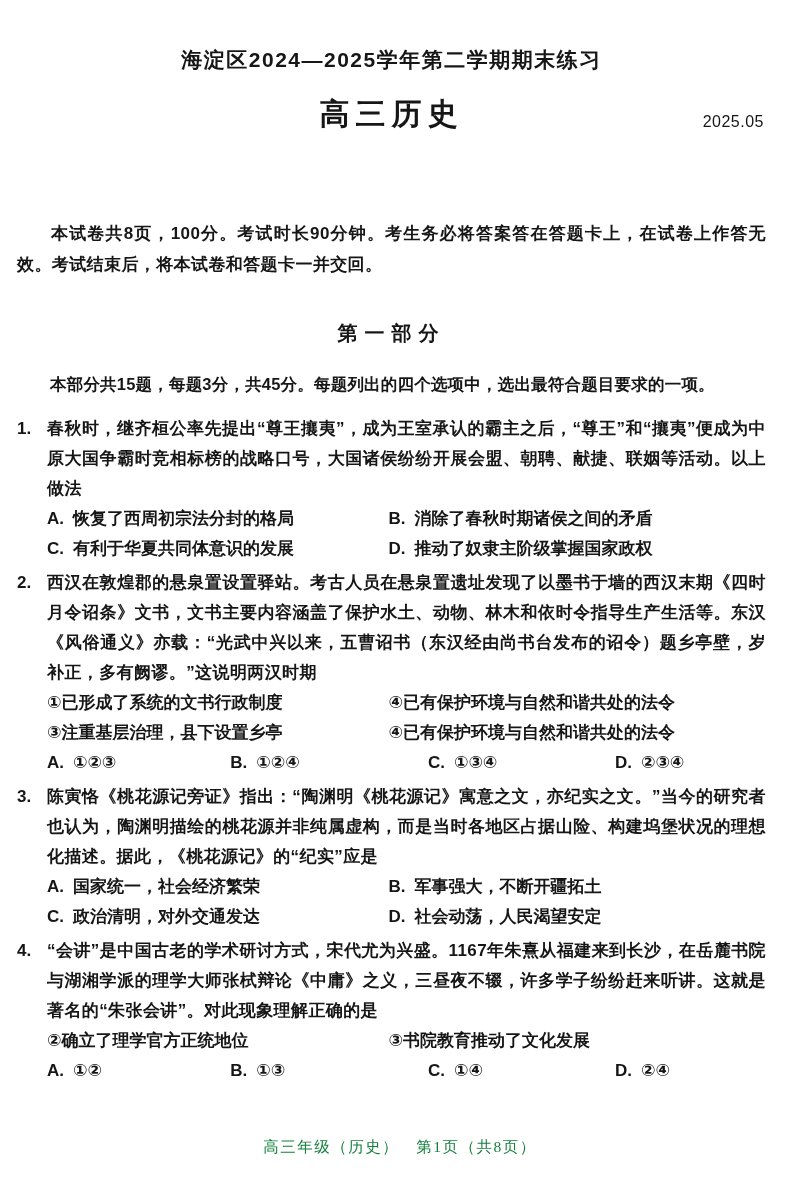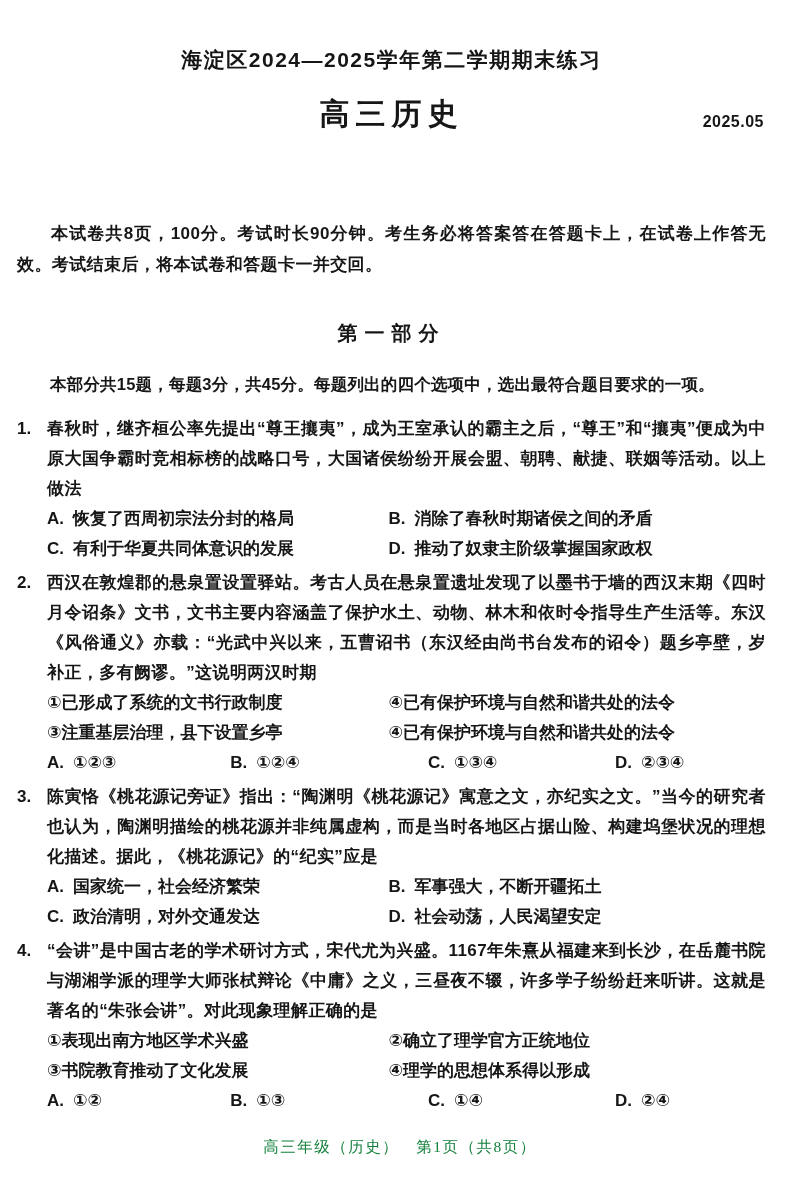--- a/index.html
+++ b/index.html
@@ -33,21 +33,21 @@
     font-size: 30px;
     font-weight: 700;
     letter-spacing: 6px;
     line-height: 40px;
   }
   .date {
     position: absolute;
     right: 2px;
     bottom: 3px;
     font-size: 16px;
-    font-weight: 700;
+    font-weight: 400;
     letter-spacing: 0.5px;
   }
 
   .notice {
     margin-top: 84px;
     font-size: 17px;
     line-height: 31px;
     text-indent: 2em;
     text-align: justify;
     letter-spacing: 0.4px;
@@ -168,24 +168,22 @@
             <div class="opt"><span class="opt-label">D.</span><span>社会动荡，人民渴望安定</span></div>
           </div>
         </div>
       </div>
 
       <div class="question">
         <div class="q-num">4.</div>
         <div class="q-body">
           <div class="stem">“会讲”是中国古老的学术研讨方式，宋代尤为兴盛。1167年朱熹从福建来到长沙，在岳麓书院与湖湘学派的理学大师张栻辩论《中庸》之义，三昼夜不辍，许多学子纷纷赶来听讲。这就是著名的“朱张会讲”。对此现象理解正确的是</div>
           <div class="opts-2col">
-            <div class="statement">①表现出南方地区学术兴盛</div>
             <div class="statement">②确立了理学官方正统地位</div>
             <div class="statement">③书院教育推动了文化发展</div>
-            <div class="statement">④理学的思想体系得以形成</div>
           </div>
           <div class="opts-4col">
             <div class="opt"><span class="opt-label">A.</span><span>①②</span></div>
             <div class="opt"><span class="opt-label">B.</span><span>①③</span></div>
             <div class="opt"><span class="opt-label">C.</span><span>①④</span></div>
             <div class="opt"><span class="opt-label">D.</span><span>②④</span></div>
           </div>
         </div>
       </div>
 

